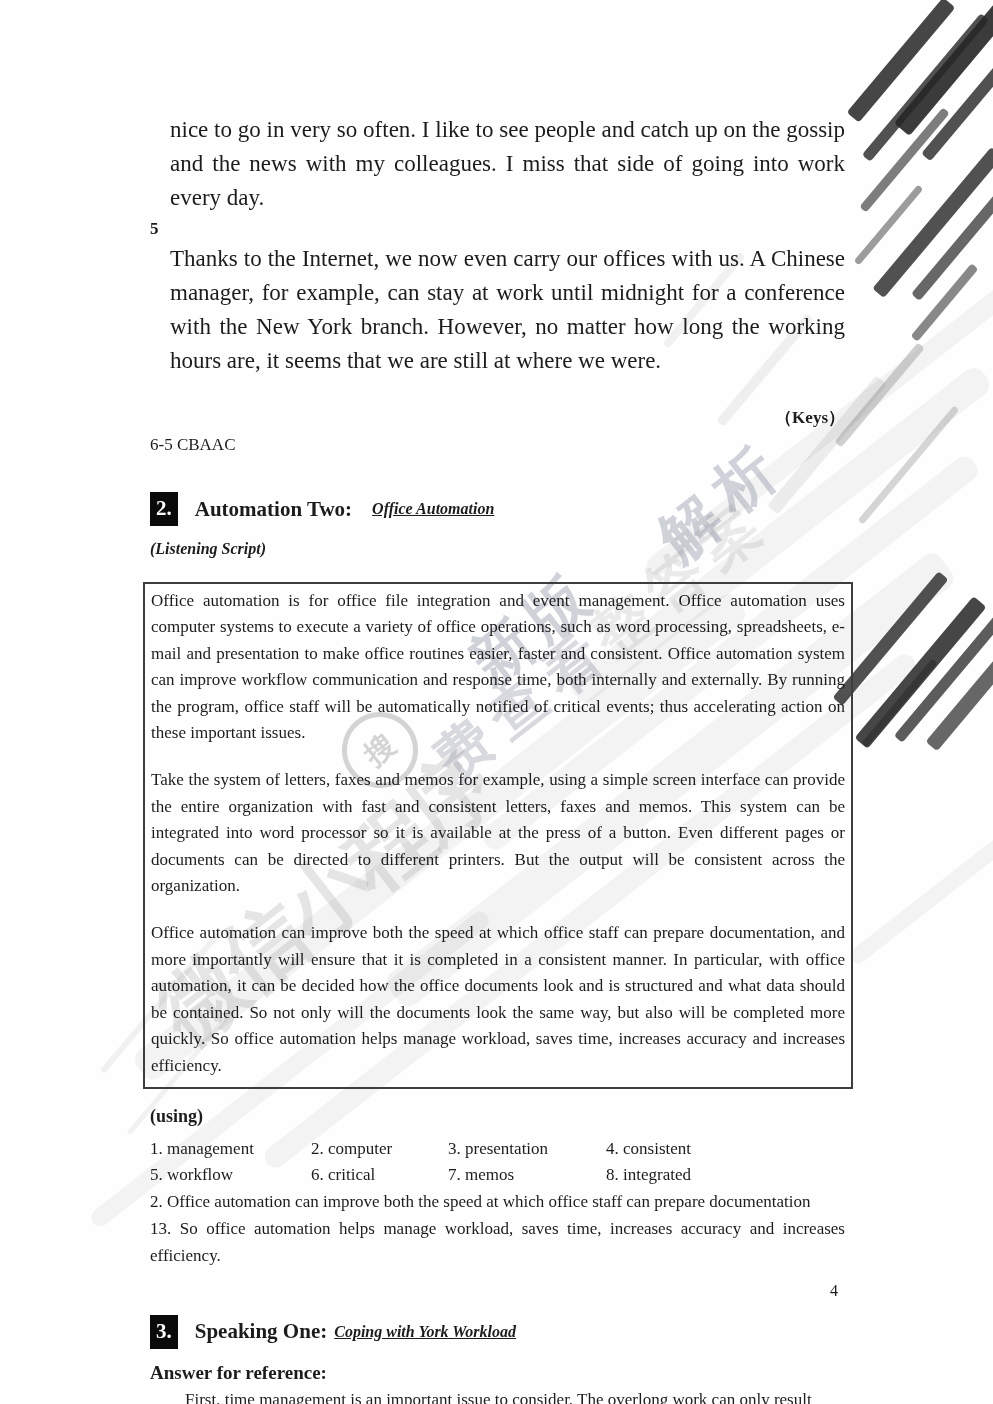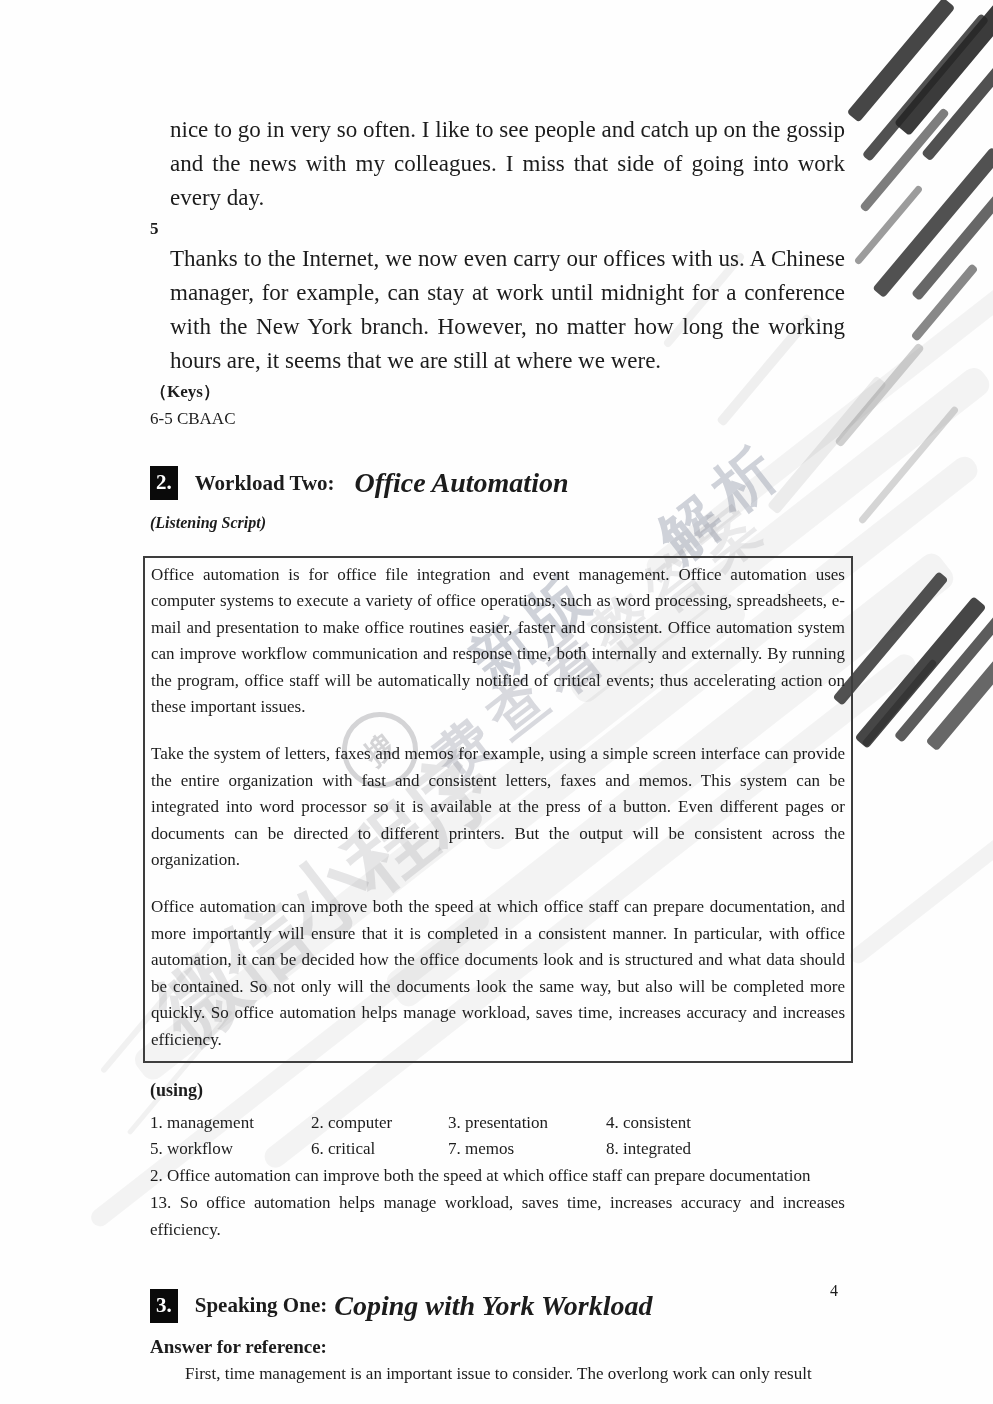--- a/index.html
+++ b/index.html
@@ -20,28 +20,28 @@
   .wmlogo{position:absolute;left:342px;top:712px;width:66px;height:66px;border-radius:50%;
           border:5px solid rgba(105,105,112,0.28);display:flex;align-items:center;justify-content:center;
           transform:rotate(-38deg);}
   .wmlogo span{font-family:"DejaVu Sans", sans-serif;font-size:30px;font-weight:bold;color:rgba(105,105,112,0.28);}
   
   .content{position:absolute;left:150px;top:0;width:695px;z-index:2;}
   p{margin:0;}
   .body-par{font-size:23px;line-height:34px;text-align:justify;margin-left:20px;}
   .p-first{margin-top:113px;}
   .marker{font-size:17px;line-height:27px;font-weight:bold;}
-  .keys-cn{font-size:17px;line-height:27px;font-weight:bold;}
+  .keys-cn{margin-top:26px;font-size:17px;line-height:27px;font-weight:bold;text-align:right;}
   .keys-line{font-size:17px;line-height:27px;}
   .sec-head{display:flex;align-items:center;margin-top:34px;height:34px;}
   .sec-head.h3{margin-top:46px;}
   .badge{display:inline-block;background:#0a0a0a;color:#ffffff;font-weight:bold;
          font-size:21px;line-height:1;padding:6px 6px 7px 6px;}
   .sec-title{font-size:21px;font-weight:bold;margin-left:17px;white-space:nowrap;}
-  .sec-sub{font-size:28px;font-weight:bold;font-style:italic;white-space:nowrap;}
+  .sec-sub{font-size:16px;font-weight:bold;font-style:italic;white-space:nowrap;text-decoration:underline;}
   .gap-wide{margin-left:20px;}
   .gap-narrow{margin-left:7px;}
   .script-label{margin-top:12px;font-size:16px;font-weight:bold;font-style:italic;line-height:22px;}
   .script-box{box-sizing:border-box;margin-left:-7px;margin-top:22px;width:710px;
               border:2px solid #3d3d3d;padding:4px 6px 8px 6px;background:transparent;}
   .script-box p{font-size:17px;line-height:26.4px;text-align:justify;}
   .script-box p + p{margin-top:21px;}
   .keys-label{margin-top:14px;font-size:18px;line-height:27px;font-weight:bold;}
   .keys-grid{display:grid;grid-template-columns:161px 137px 158px auto;margin-top:6px;
              font-size:17px;line-height:26px;}
@@ -119,21 +119,21 @@
 
     <p class="body-par p-first">nice to go in very so often. I like to see people and catch up on the gossip and the news with my colleagues. I miss that side of going into work every day.</p>
     <p class="marker">5</p>
     <p class="body-par">Thanks to the Internet, we now even carry our offices with us. A Chinese manager, for example, can stay at work until midnight for a conference with the New York branch. However, no matter how long the working hours are, it seems that we are still at where we were.</p>
 
     <p class="keys-cn">（Keys）</p>
     <p class="keys-line">6-5 CBAAC</p>
 
     <div class="sec-head">
       <span class="badge">2.</span>
-      <span class="sec-title">Workload Two:</span>
+      <span class="sec-title">Automation Two:</span>
       <span class="sec-sub gap-wide">Office Automation</span>
     </div>
 
     <p class="script-label">(Listening Script)</p>
 
     <div class="script-box">
       <p>Office automation is for office file integration and event management. Office automation uses computer systems to execute a variety of office operations, such as word processing, spreadsheets, e-mail and presentation to make office routines easier, faster and consistent. Office automation system can improve workflow communication and response time, both internally and externally. By running the program, office staff will be automatically notified of critical events; thus accelerating action on these important issues.</p>
       <p>Take the system of letters, faxes and memos for example, using a simple screen interface can provide the entire organization with fast and consistent letters, faxes and memos. This system can be integrated into word processor so it is available at the press of a button. Even different pages or documents can be directed to different printers. But the output will be consistent across the organization.</p>
       <p>Office automation can improve both the speed at which office staff can prepare documentation, and more importantly will ensure that it is completed in a consistent manner. In particular, with office automation, it can be decided how the office documents look and is structured and what data should be contained. So not only will the documents look the same way, but also will be completed more quickly. So office automation helps manage workload, saves time, increases accuracy and increases efficiency.</p>
     </div>

